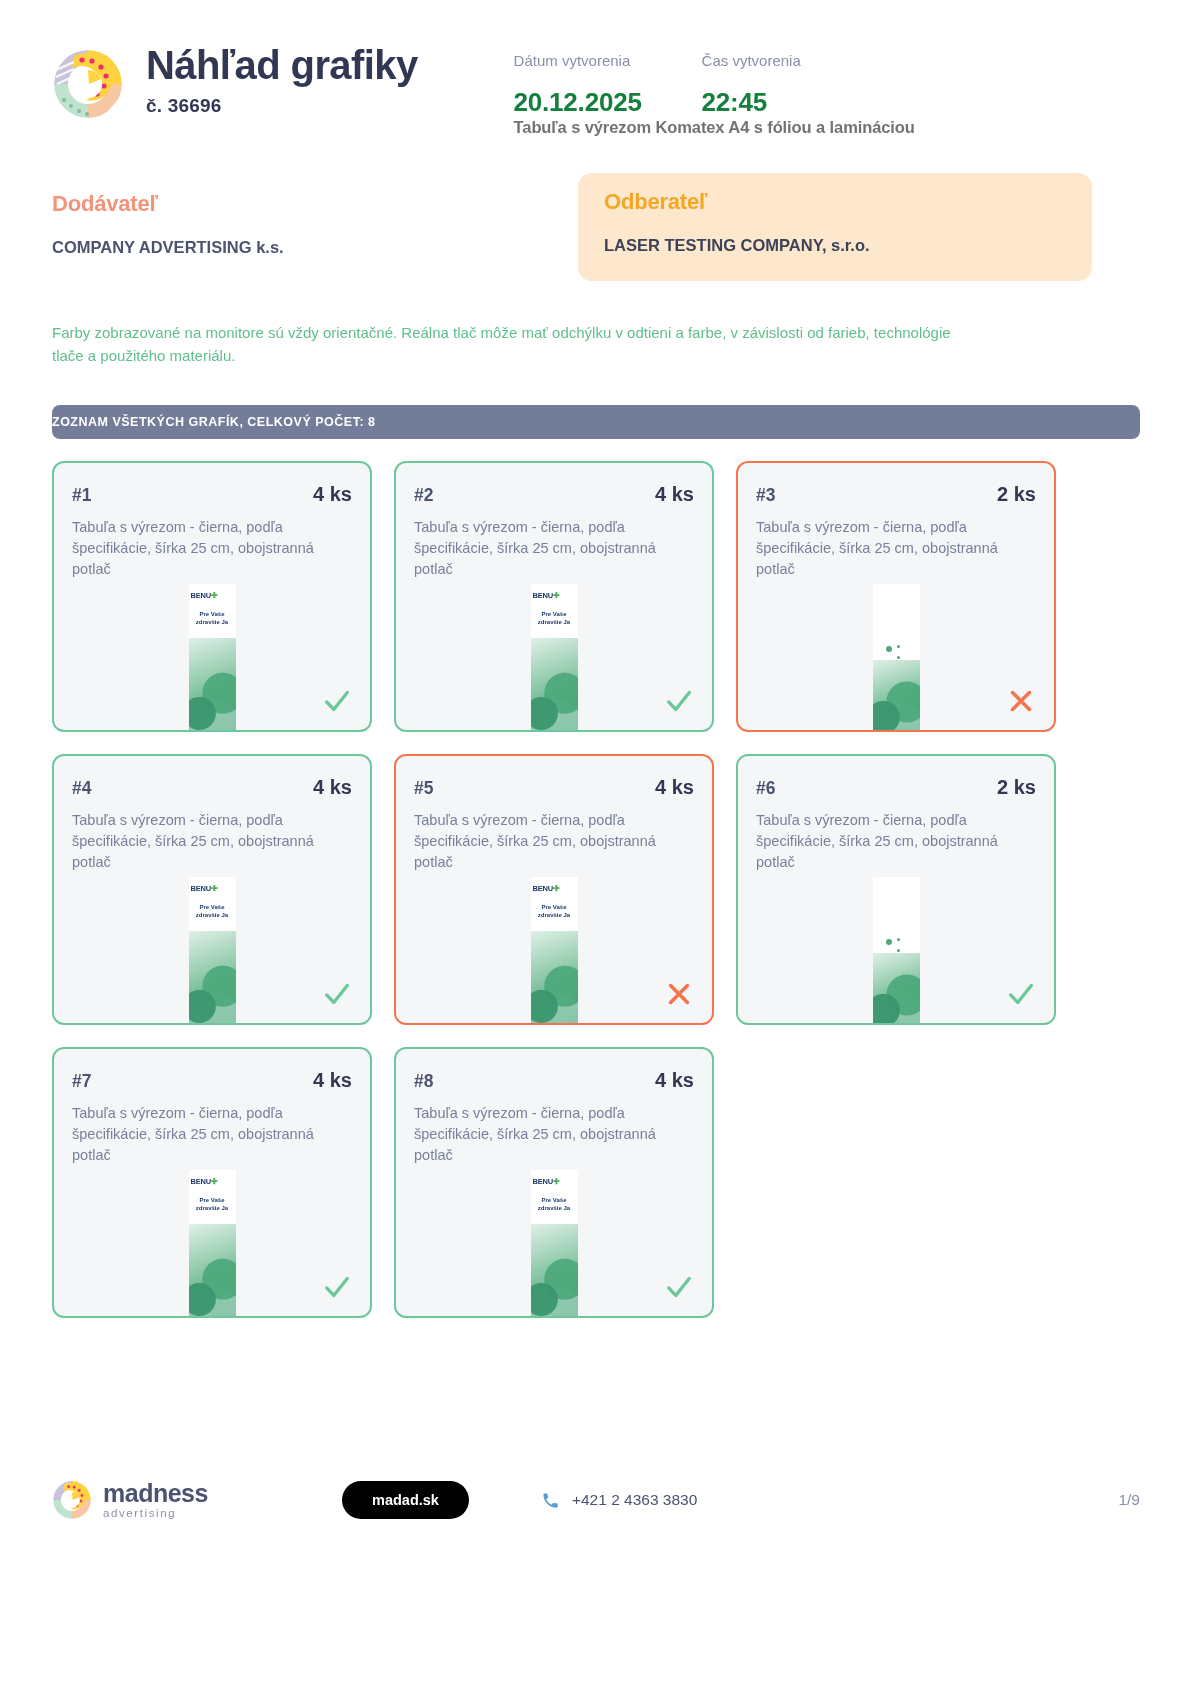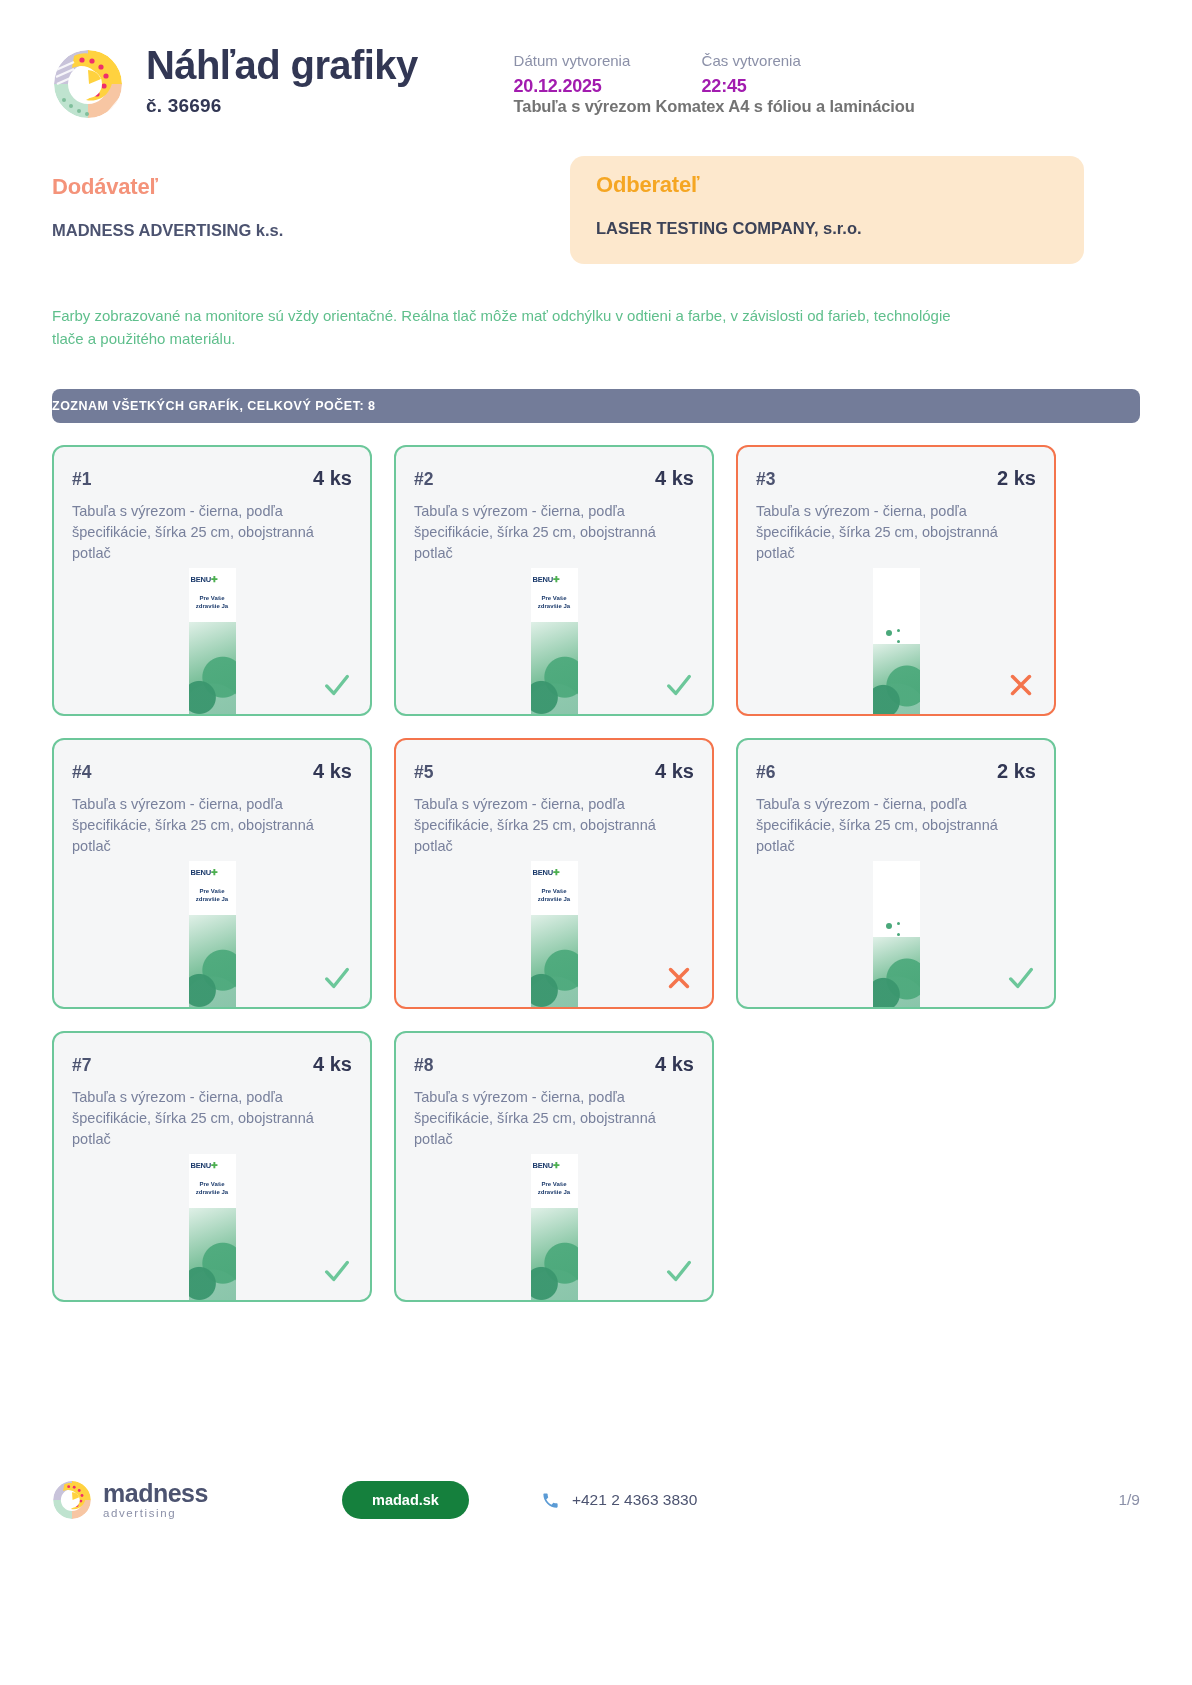--- a/index.html
+++ b/index.html
@@ -22,35 +22,35 @@
   }
   .doc-number {
     font-size: 19px; font-weight: bold; color: #323754;
     margin-top: 9px; letter-spacing: 0.2px;
   }
   .meta { margin-left: 96px; padding-top: 6px; flex: 1; }
   .meta-row { display: flex; }
   .meta-col { min-width: 188px; }
   .meta-label { font-size: 15px; color: #8b90a8; line-height: 1.5; }
   .meta-value {
-    font-size: 18px; font-weight: bold; color: #a21caf;
-    margin-top: 3px; letter-spacing: -0.2px;
+    font-size: 26px; font-weight: bold; color: #15803d;
+    margin-top: 14px; letter-spacing: -0.2px;
   }
   .product-line {
     font-size: 16.5px; font-weight: bold;
     color: #737373; letter-spacing: -0.1px;
   }
 
   
   .parties { display: flex; margin-top: 36px; gap: 0; }
   .party { width: 514px; }
   .party.supplier { padding: 18px 0 0 0; }
   .party.customer {
     background: #fde8cd; border-radius: 14px;
-    padding: 16px 26px 26px 26px; margin-left: 4px;
+    padding: 16px 26px 26px 26px; margin-left: 12px;
   }
   .party-title { font-size: 22px; font-weight: bold; letter-spacing: -0.2px; }
   .party.supplier .party-title { color: #f4937a; }
   .party.customer .party-title { color: #f5a623; }
   .party-name {
     margin-top: 21px; font-size: 16.5px; font-weight: bold; color: #3c4257;
   }
   .party.supplier .party-name { color: #4c5370; }
 
   
@@ -129,21 +129,21 @@
   .footer {
     position: absolute; left: 52px; right: 52px; bottom: 138px;
     display: flex; align-items: center;
   }
   .footer-logo { display: flex; align-items: center; width: 290px; }
   .footer-mark { width: 40px; height: 40px; flex: 0 0 40px; }
   .footer-wordmark { margin-left: 11px; line-height: 1; }
   .footer-brand { font-size: 25px; font-weight: bold; color: #4c5370; letter-spacing: -0.5px; }
   .footer-sub { font-size: 11.5px; color: #8b90a8; letter-spacing: 1.6px; margin-top: 2px; }
   .site-pill {
-    background: #15803d; color: #ffffff; border-radius: 20px;
+    background: #000000; color: #ffffff; border-radius: 20px;
     padding: 11px 30px; font-size: 14.5px; font-weight: bold; text-align: center;
   }
   .phone { display: flex; align-items: center; margin-left: 72px; }
   .phone-icon { width: 19px; height: 19px; flex: 0 0 19px; }
   .phone-text { margin-left: 12px; font-size: 15.5px; color: #4c5370; }
   .page-num {
     margin-left: auto; font-size: 15.5px; color: #8b90a8;
   }
 </style>
 </head>
@@ -209,21 +209,21 @@
           <div class="meta-value">22:45</div>
         </div>
       </div>
       <div class="product-line">Tabuľa s výrezom Komatex A4 s fóliou a lamináciou</div>
     </div>
   </div>
 
   <div class="parties">
     <div class="party supplier">
       <div class="party-title">Dodávateľ</div>
-      <div class="party-name">MADNESS ADVERTISING k.s.</div>
+      <div class="party-name">COMPANY ADVERTISING k.s.</div>
     </div>
     <div class="party customer">
       <div class="party-title">Odberateľ</div>
       <div class="party-name">LASER TESTING COMPANY, s.r.o.</div>
     </div>
   </div>
 
   <div class="disclaimer">Farby zobrazované na monitore sú vždy orientačné. Reálna tlač môže mať odchýlku v odtieni a farbe, v závislosti od farieb, technológie tlače a použitého materiálu.</div>
 
   <div class="section-bar">

